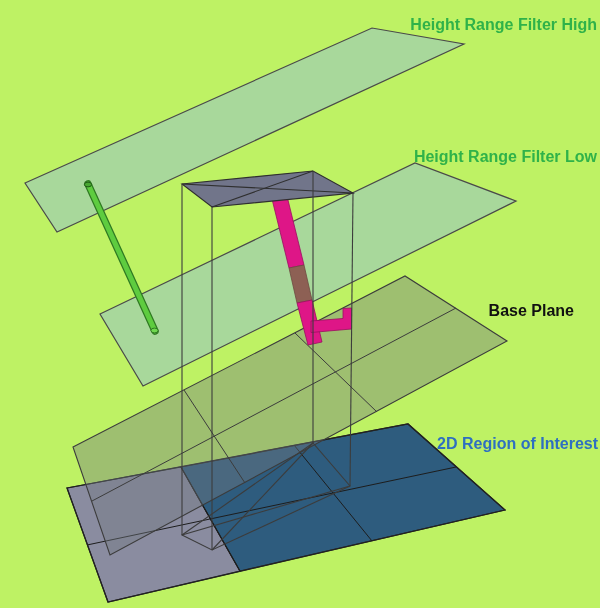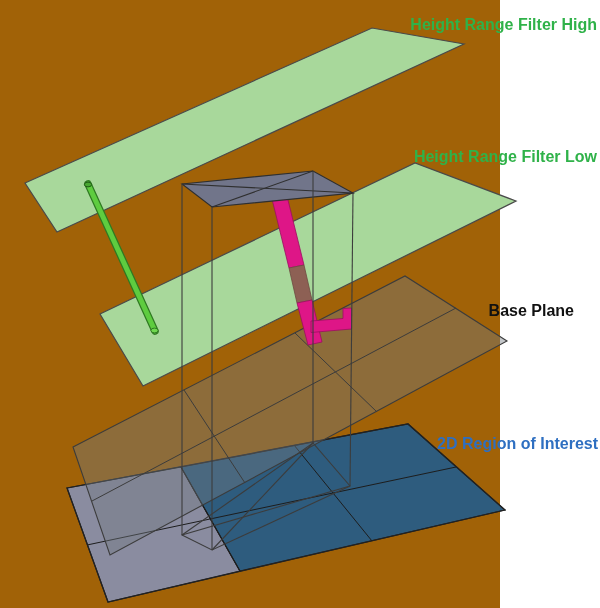--- a/index.html
+++ b/index.html
@@ -6,23 +6,23 @@
     margin: 0;
     padding: 0;
     background: #ffffff;
     width: 600px;
     height: 608px;
     overflow: hidden;
     font-family: "Liberation Sans", sans-serif;
   }
   #stage {
     position: relative;
-    width: 500px;
+    width: 600px;
     height: 608px;
-    background: #a16207;
+    background: #bef264;
     text-decoration: underline;
   }
   svg { display: block; }
   text.diagram-label {
     font-family: "Liberation Sans", sans-serif;
     font-weight: bold;
     font-size: 16px;
   }
 </style>
 </head>

